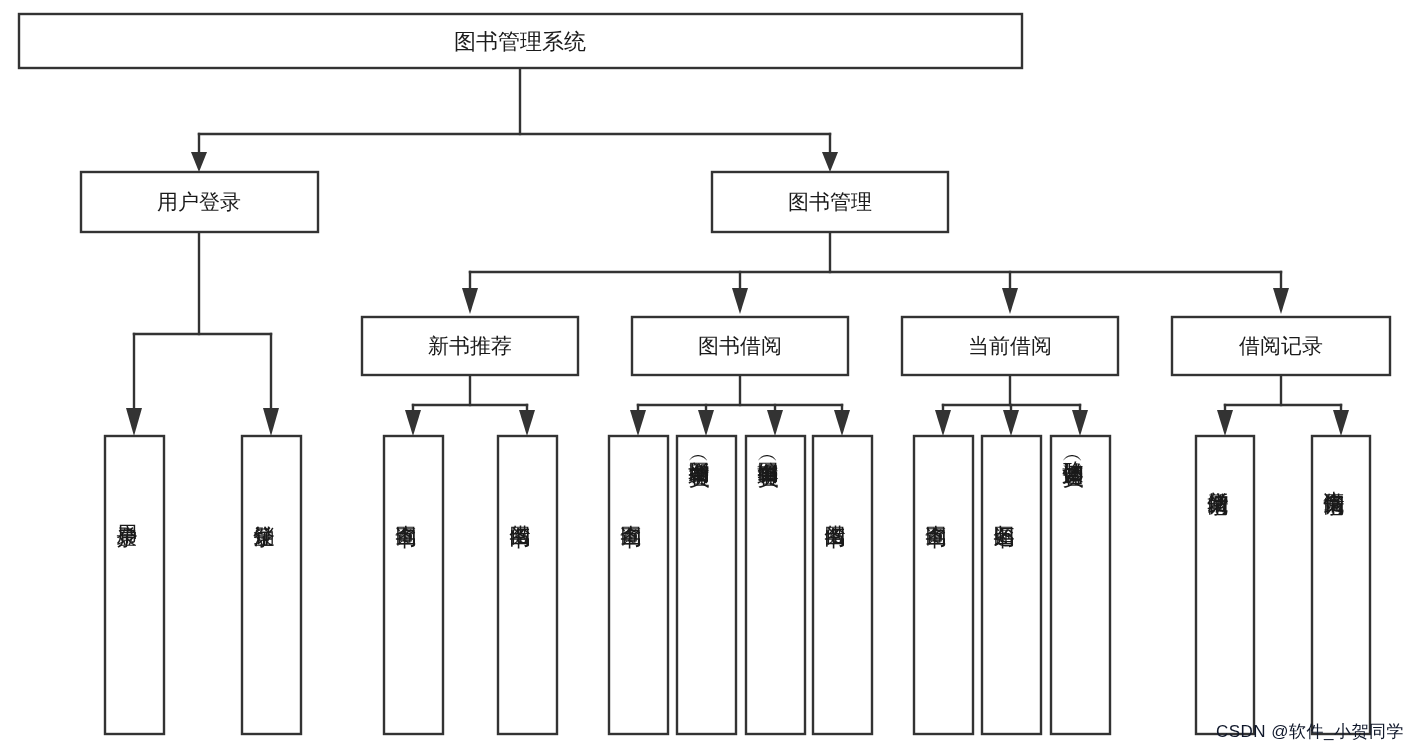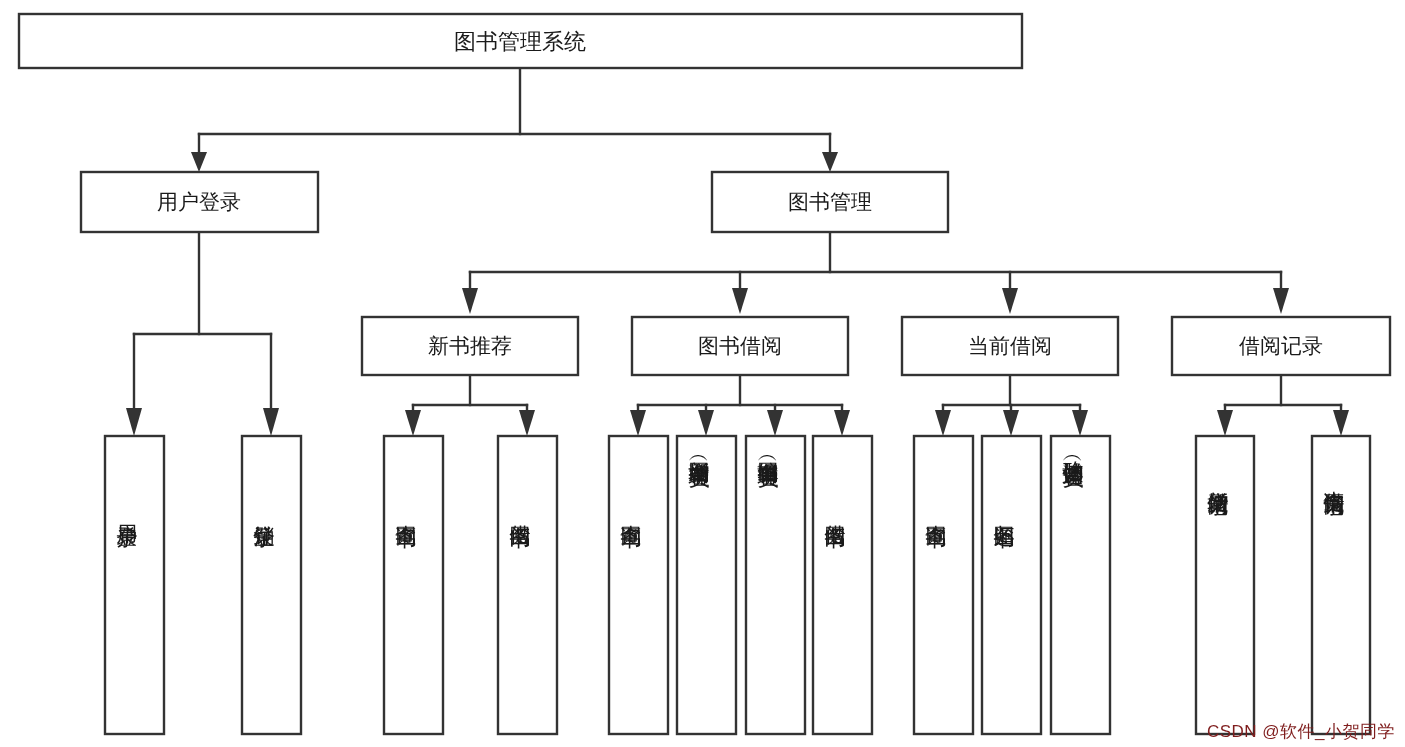--- a/index.html
+++ b/index.html
@@ -64,25 +64,25 @@
     font-size: 21px;
     line-height: 1.0;
     color: #1a1a1a;
     letter-spacing: 1px;
     white-space: nowrap;
     text-align: start;
     pointer-events: none;
   }
   .watermark {
     position: absolute;
-    right: 10px;
+    right: 1px;
     bottom: 4px;
     font-family: "Liberation Sans", "DejaVu Sans", sans-serif;
     font-size: 17px;
-    color: #7f1d1d;
+    color: #0f172a;
     letter-spacing: 0.5px;
     white-space: nowrap;
   }
 </style>
 </head>
 <body>
 
 <div id="diagram-root">
 
   <svg id="tree-svg" viewBox="0 0 1405 747">

